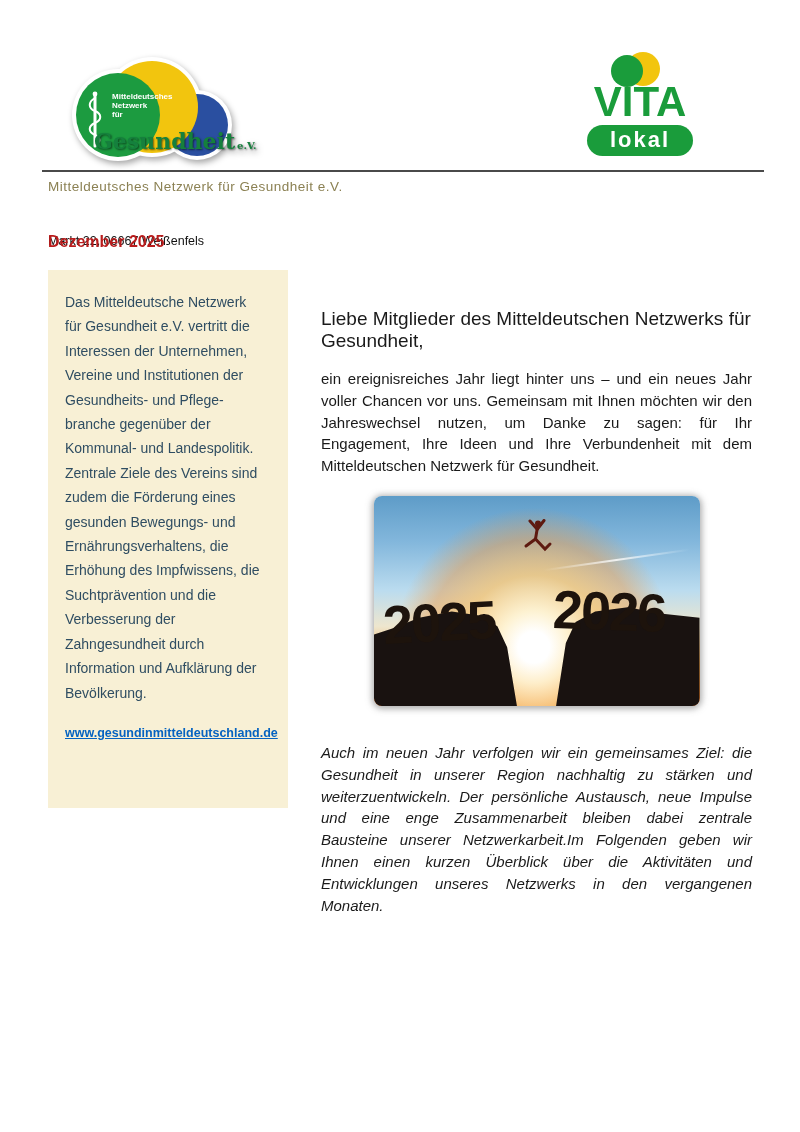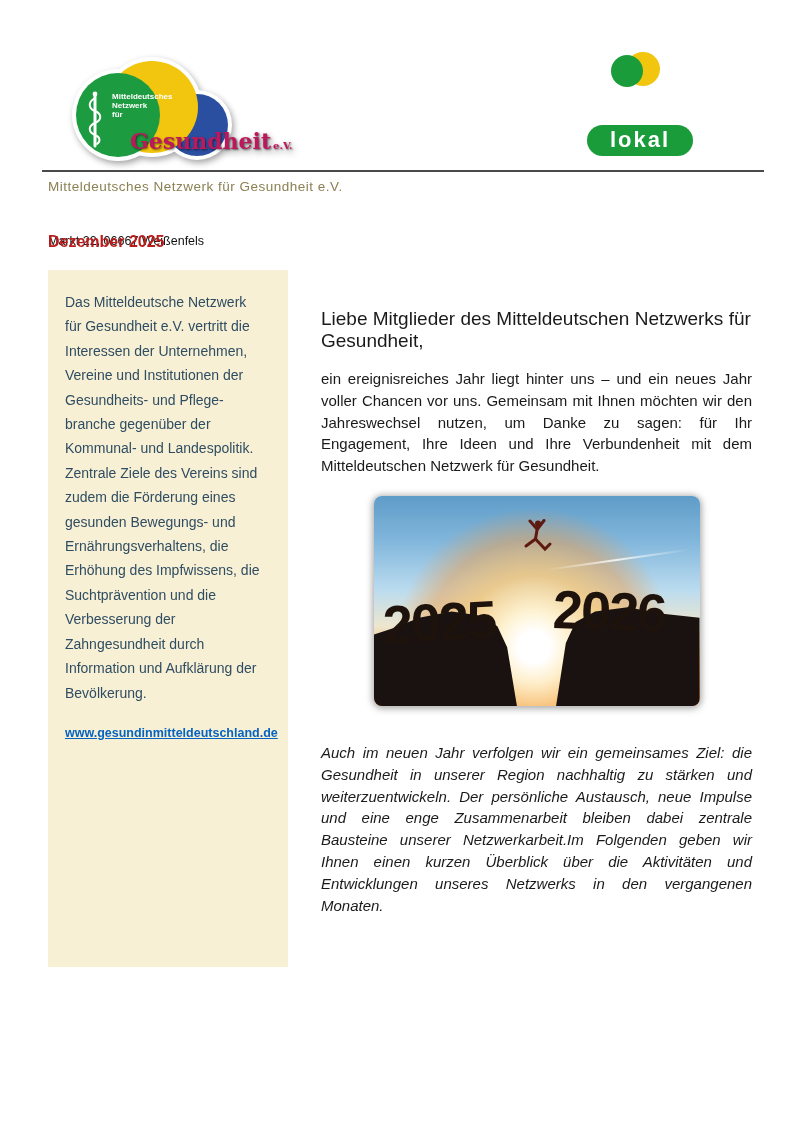--- a/index.html
+++ b/index.html
@@ -14,36 +14,36 @@
   .logo-left .halo,.logo-left .ball{position:absolute;border-radius:50%;}
   .halo{background:#ffffff;}
   .halo.h-yellow{left:26px;top:-3px;width:100px;height:100px;}
   .halo.h-green{left:-4px;top:9px;width:92px;height:92px;}
   .halo.h-blue{left:86px;top:30px;width:70px;height:70px;}
   .ball.b-blue{left:90px;top:34px;width:62px;height:62px;background:#2A4FA0;z-index:2;}
   .ball.b-yellow{left:30px;top:1px;width:92px;height:92px;background:#F2C50E;z-index:3;}
   .ball.b-green{left:0px;top:13px;width:84px;height:84px;background:#1C9B40;z-index:4;}
   .logo-left .staff{position:absolute;left:8px;top:30px;z-index:5;}
   .logo-left .small-text{position:absolute;left:36px;top:32px;z-index:5;color:#fff;font-size:8px;line-height:9px;white-space:pre-line;font-weight:bold;}
-  .logo-left .big-text{position:absolute;left:18px;top:68px;z-index:6;color:#be185d;
-    font-family:"DejaVu Serif",serif;font-weight:bold;font-size:22px;text-shadow:1px 1px 2px rgba(0,0,0,.55);padding-left:36px;}
+  .logo-left .big-text{position:absolute;left:18px;top:68px;z-index:6;color:#15803d;
+    font-family:"DejaVu Serif",serif;font-weight:bold;font-size:22px;text-shadow:1px 1px 2px rgba(0,0,0,.55);}
   .logo-left .big-text .suffix{font-size:10px;font-weight:bold;margin-left:2px;}
   
   .logo-vita{position:absolute;left:584px;top:52px;width:112px;height:104px;}
   .vita-dot-yellow{position:absolute;left:42px;top:0;width:34px;height:34px;border-radius:50%;background:#F2C50E;}
   .vita-dot-green{position:absolute;left:27px;top:3px;width:32px;height:32px;border-radius:50%;background:#1A9C3B;}
   .vita-word{position:absolute;top:26px;left:0;width:100%;text-align:center;font-weight:bold;font-size:42px;color:#1A9C3B;letter-spacing:0px;}
   .vita-pill{position:absolute;bottom:0;left:3px;width:106px;height:31px;background:#1A9C3B;border-radius:17px;
     color:#ffffff;font-weight:bold;font-size:22px;line-height:30px;text-align:center;letter-spacing:2px;}
   
   .org-line{position:absolute;left:48px;top:179px;font-size:13.5px;color:#8B8153;letter-spacing:.5px;}
   .addr-line{position:absolute;left:48px;top:206px;font-size:12.5px;color:#111;margin-top:28px;}
   .date-line{position:absolute;left:48px;top:233px;font-size:16px;font-weight:bold;color:#b91c1c;}
   
-  .sidebar{position:absolute;left:48px;top:270px;width:240px;height:697px;background:#F8F0D5;box-sizing:border-box;padding:20px 14px 0 17px;}
+  .sidebar{position:absolute;left:48px;top:270px;width:240px;height:538px;background:#F8F0D5;box-sizing:border-box;padding:20px 14px 0 17px;}
   .sidebar .body{font-size:14px;line-height:24.4px;color:#2F4D62;white-space:pre-line;}
   .sidebar .link{display:inline-block;margin-top:21px;font-size:12.5px;font-weight:600;color:#0563C1;text-decoration:underline;}
   
   .main{position:absolute;left:321px;top:278px;width:431px;}
   .main h1{margin:0;font-size:36px;line-height:36px;font-weight:bold;color:#1F4E5F;letter-spacing:.5px;}
   .greeting{margin-top:30px;font-size:19px;}
   .para{margin-top:16px;font-size:15px;line-height:21.8px;text-align:justify;}
   .para.p2{margin-top:36px;font-style:italic;}
   .para.p3{margin-top:22px;}
   
@@ -84,20 +84,21 @@
 Netzwerk
 für</div>
   <div class="big-text">
     <span>Gesundheit</span><span class="suffix">e.V.</span>
   </div>
 </div>
 
 <div class="logo-vita">
   <div class="vita-dot-yellow"></div>
   <div class="vita-dot-green"></div>
+  <div class="vita-word">VITA</div>
   <div class="vita-pill">lokal</div>
 </div>
 
 <div class="top-rule"></div>
 
 <div class="org-line">Mitteldeutsches Netzwerk für Gesundheit e.V.</div>
 <div class="addr-line">Markt 22, 06667 Weißenfels</div>
 <div class="date-line">Dezember 2025</div>
 
 <div class="sidebar">

